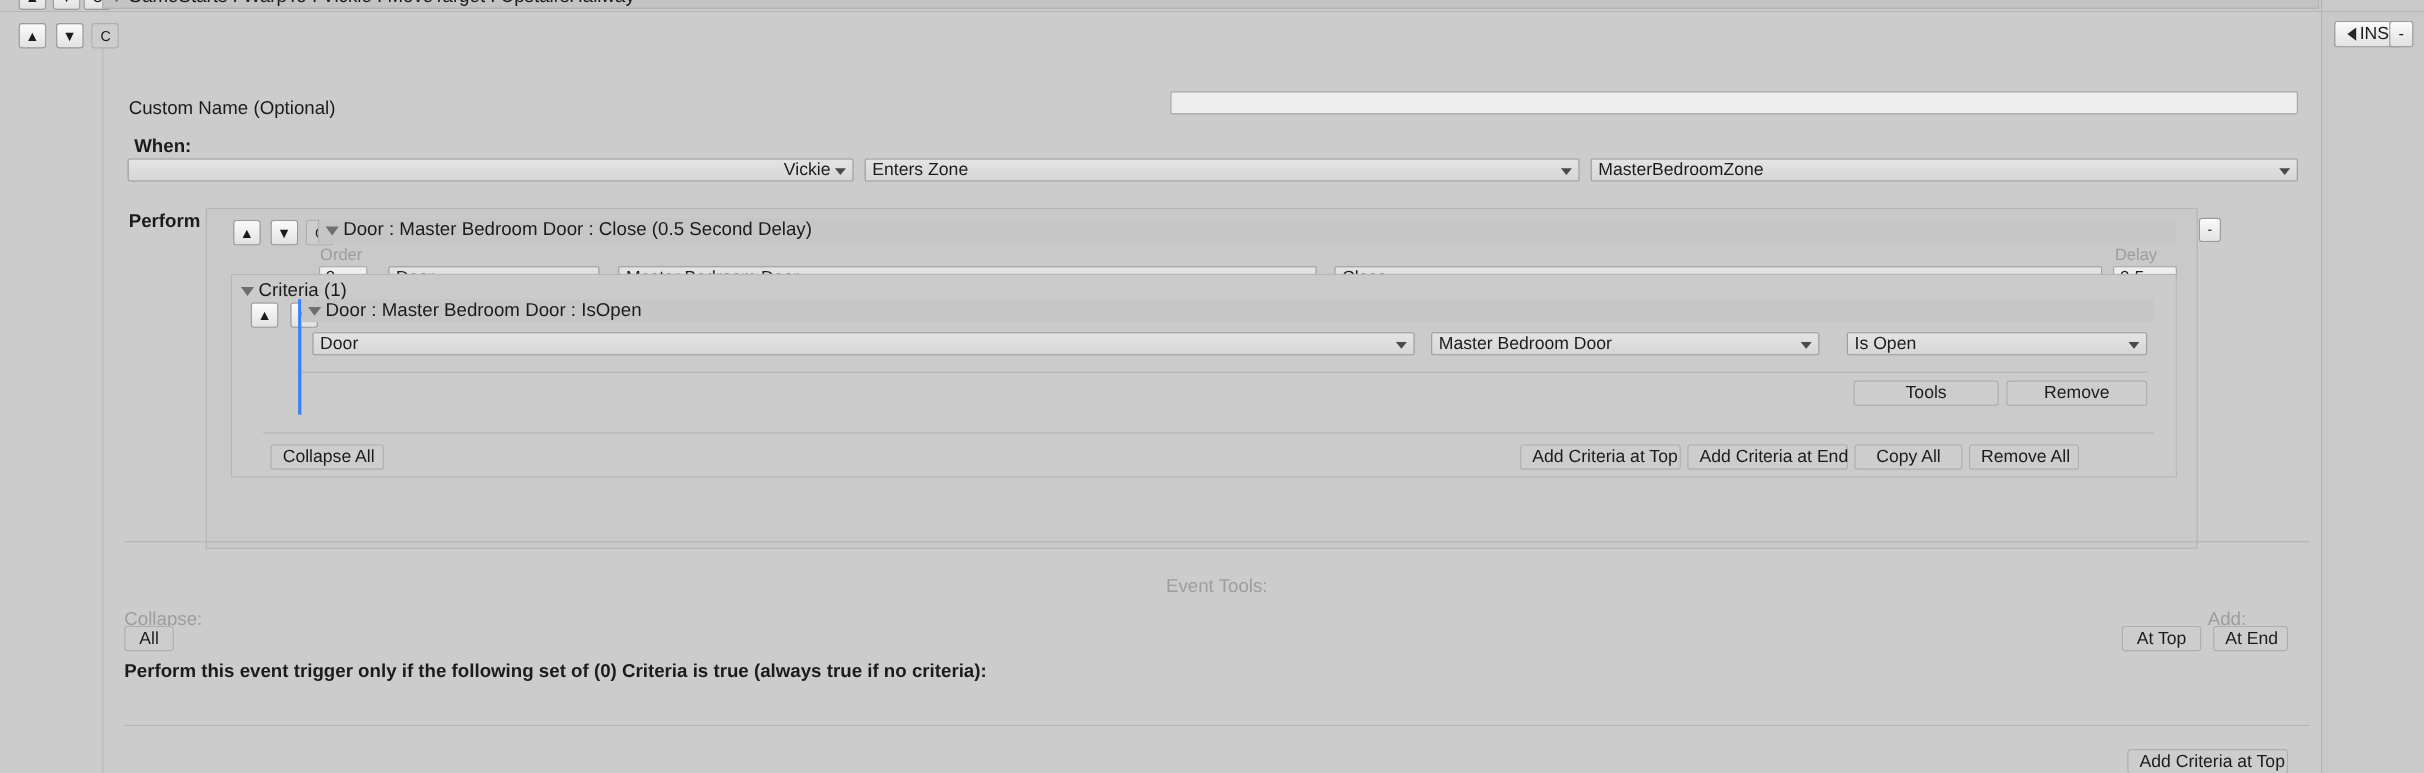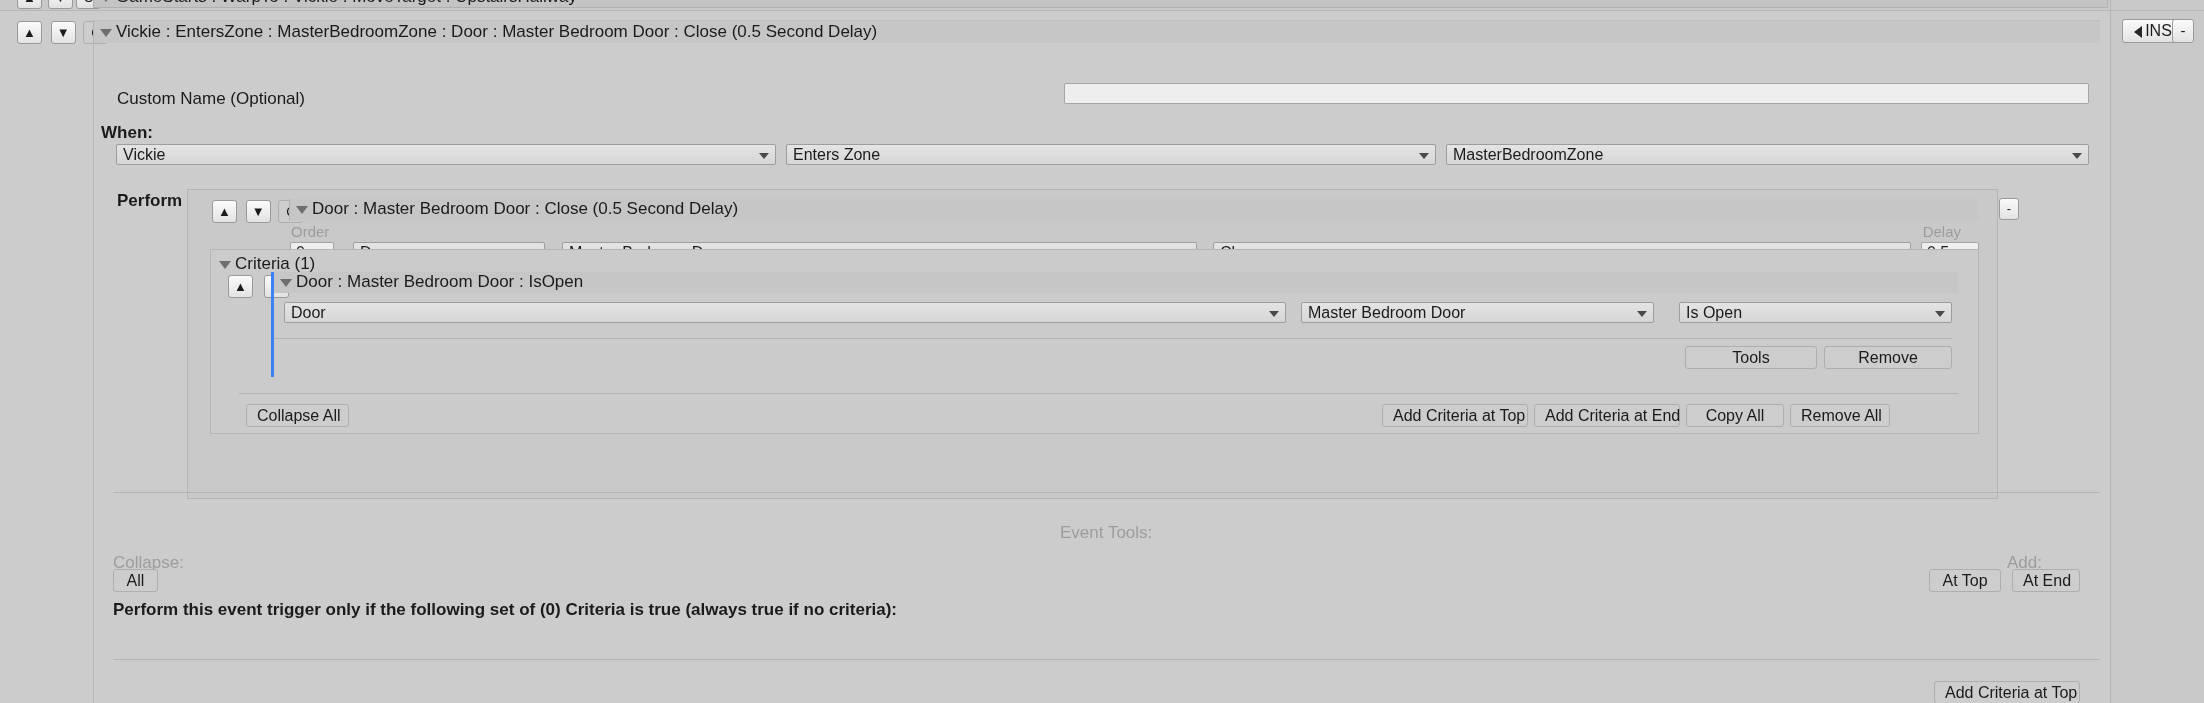--- a/index.html
+++ b/index.html
@@ -230,32 +230,29 @@
   </div>
 
   <div class="event-panel">
 
     <div class="arrowcol">
       <span class="btn sq">▲</span>
       <span class="btn sq" style="margin-left:4px">▼</span>
       <span class="btn sq" style="margin-left:3px;background:#cdcdcd;border-color:#aeaeae;">C</span>
     </div>
 
-    <div class="event-header">
-      <span class="foldout"></span><span>Vickie : EntersZone : MasterBedroomZone : Door : Master Bedroom Door : Close (0.5 Second Delay)</span>
-    </div>
 
     <div class="event-body">
 
       <div class="lbl" style="position:absolute;left:23px;top:46px;">Custom Name (Optional)</div>
       <div class="textfield" style="position:absolute;left:970px;right:11px;top:40px;"></div>
 
-      <div class="lbl bold" style="position:absolute;left:7px;top:80px;">When:</div>
-
-      <div class="dropdown" style="position:absolute;left:22px;width:660px;top:101px;">
+      <div class="lbl bold" style="position:absolute;left:28px;top:80px;">When:</div>
+
+      <div class="dropdown" style="position:absolute;left:22px;width:660px;top:101px;text-align:right;">
         <span>Vickie</span>
         <span class="arrow"></span>
       </div>
 
       <div class="dropdown" style="position:absolute;left:692px;width:650px;top:101px;">
         <span>Enters Zone</span>
         <span class="arrow"></span>
       </div>
 
       <div class="dropdown" style="position:absolute;left:1352px;right:11px;top:101px;">

